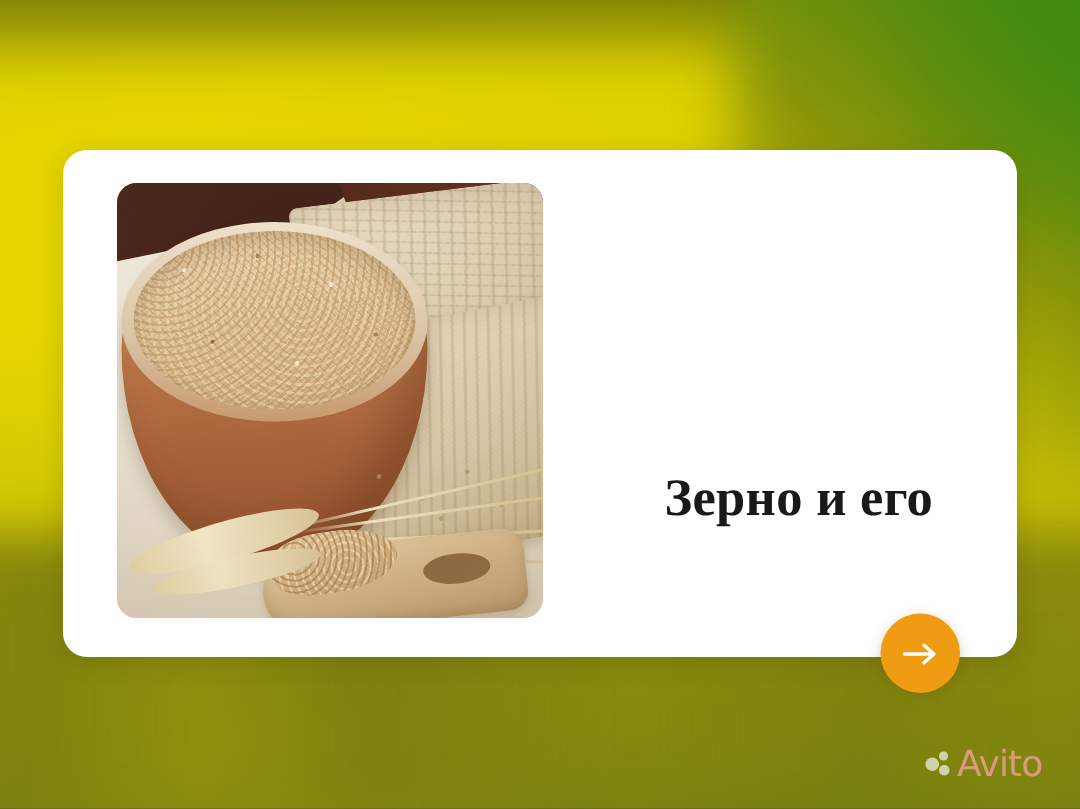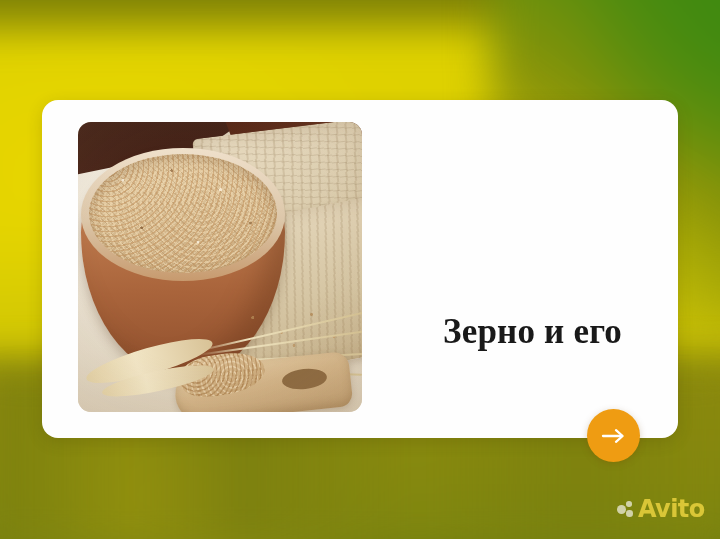--- a/index.html
+++ b/index.html
@@ -301,22 +301,22 @@
     display: block;
     border-radius: 50%;
     background: #f2f1e4;
   }
   .avito-dots i.d1 { left: 0;    top: 5px;  width: 9px;   height: 9px; }
   .avito-dots i.d2 { left: 9px;  top: 1px;  width: 5.5px; height: 5.5px; }
   .avito-dots i.d3 { left: 9px;  top: 10px; width: 6.5px; height: 6.5px; }
   .avito-word {
     font-family: "DejaVu Sans", sans-serif;
     font-size: 24px;
-    font-weight: bold;
-    color: #fde047;
+    font-weight: normal;
+    color: #fca5a5;
     letter-spacing: -.6px;
     line-height: 1;
   }
 </style>
 </head>
 <body>
 
 <div id="stage">
 
   <div class="bg-base"></div>

